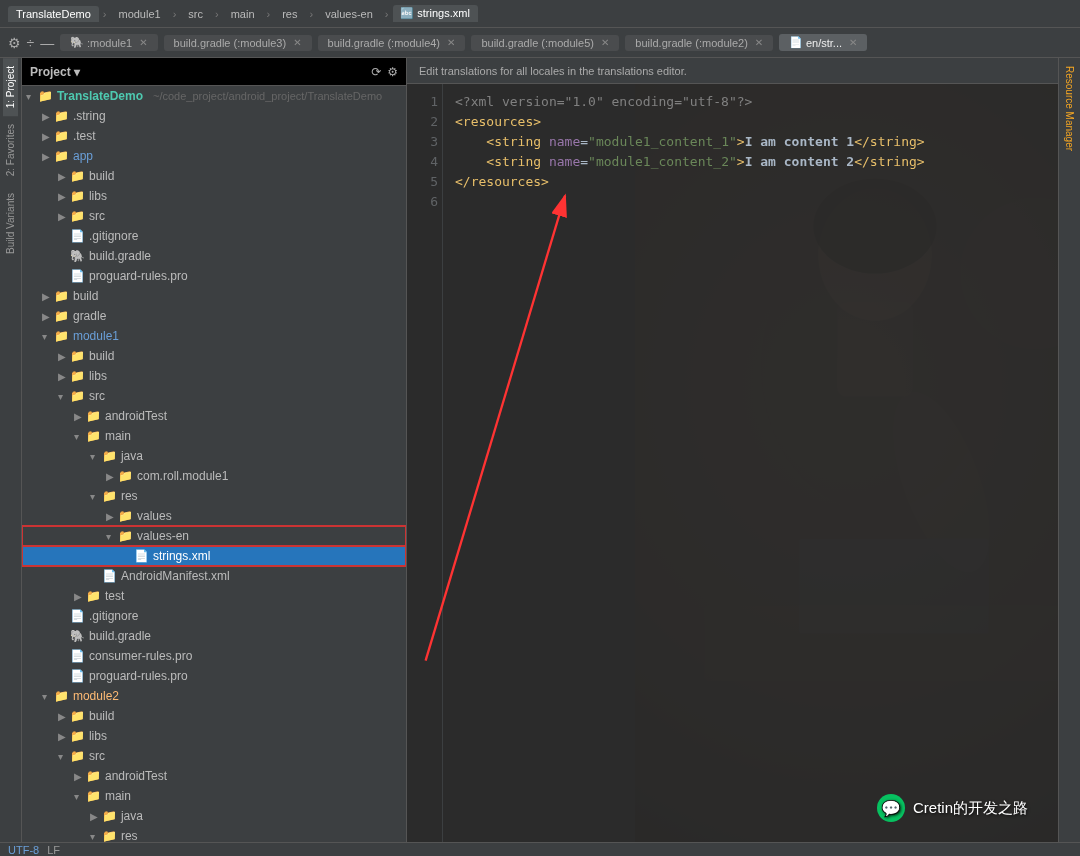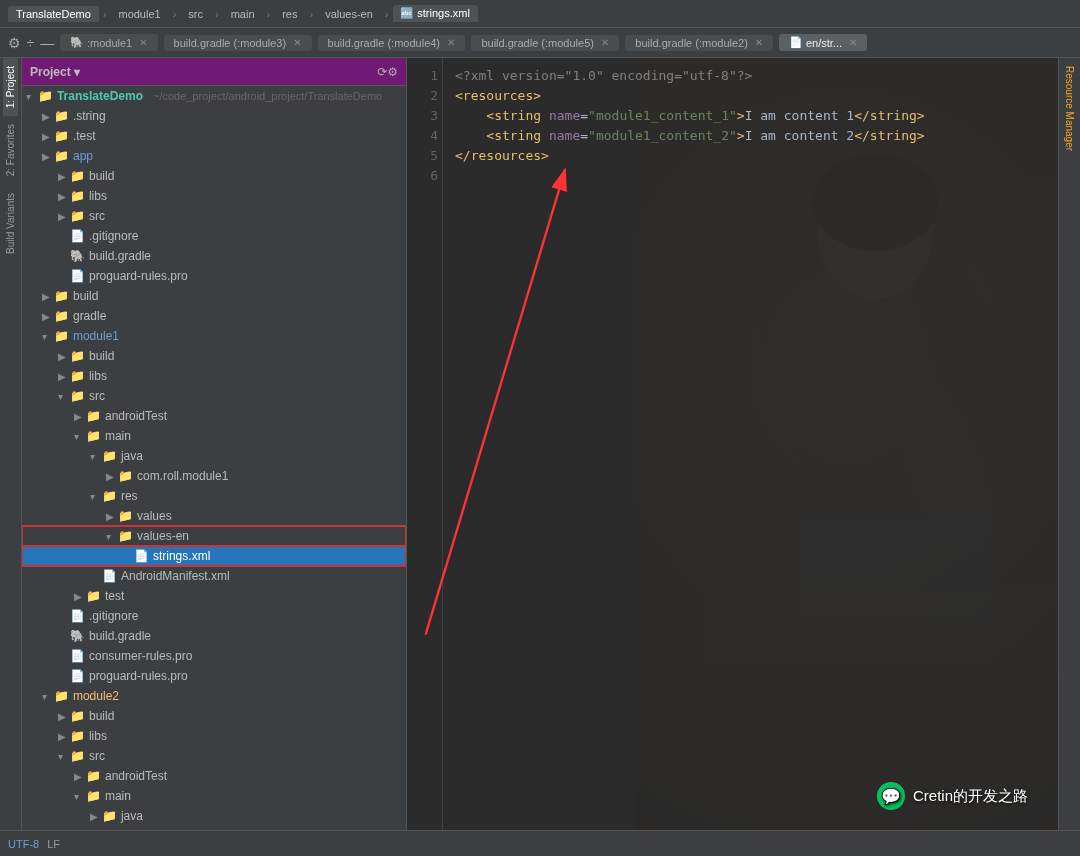--- a/index.html
+++ b/index.html
@@ -87,24 +87,25 @@
       width: 385px;
       background: #3c3f41;
       display: flex;
       flex-direction: column;
       border-right: 1px solid #555;
       flex-shrink: 0;
       overflow: hidden;
     }
     .panel-header {
       height: 28px;
-      background: #701a75;
+      background: #000000;
       display: flex;
       align-items: center;
       padding: 0 8px;
+      gap: 6px;
       border-bottom: 1px solid #555;
     }
     .panel-header-title {
       font-size: 12px;
       color: #bbb;
       font-weight: bold;
     }
     .panel-header-icon { color: #aaa; font-size: 12px; cursor: pointer; }
     .file-tree {
       flex: 1;
@@ -203,21 +204,21 @@
       font-family: 'Consolas', monospace;
       font-size: 13px;
       line-height: 20px;
       color: #a9b7c6;
       white-space: pre;
     }
     .xml-decl { color: #808080; }
     .xml-tag { color: #e8bf6a; }
     .xml-attr-name { color: #9876aa; text-align: center; }
     .xml-attr-val { color: #6a8759; }
-    .xml-content { color: #a9b7c6; }
+    .xml-content { color: #a9b7c6; font-weight: bold; }
     .xml-bracket { color: #e8bf6a; }
 
     
     .arrow-overlay {
       position: absolute;
       top: 0; left: 0; right: 0; bottom: 0;
       z-index: 10;
       pointer-events: none;
     }
 
@@ -261,21 +262,21 @@
       font-size: 10px;
       color: #999;
       padding: 8px 2px;
       cursor: pointer;
       white-space: nowrap;
     }
     .right-strip-item.active { color: #f5a623; }
 
     
     .bottom-bar {
-      height: 26px;
+      height: 14px;
       background: #3c3f41;
       display: flex;
       align-items: center;
       padding: 0 8px;
       gap: 8px;
       border-top: 1px solid #555;
       font-size: 11px;
       color: #999;
       flex-shrink: 0;
     }
@@ -589,20 +590,23 @@
         <span class="tree-indent" style="width:64px"></span>
         <span class="tree-arrow">▾</span>
         <span class="tree-icon folder-icon">📁</span>
         <span>res</span>
       </div>
 
     </div>
   </div>
 
   <div class="editor-panel">
+    <div class="editor-info-bar">
+      <span>Edit translations for all locales in the translations editor.</span>
+    </div>
     <div class="editor-content">
 
       <div class="bg-artwork">
         <svg class="bg-artwork-canvas" viewBox="0 0 700 800" preserveAspectRatio="xMidYMid slice">
           <defs>
             <radialGradient id="bgGrad" cx="50%" cy="40%" r="70%">
               <stop offset="0%" style="stop-color:#5a4535;stop-opacity:1"></stop>
               <stop offset="60%" style="stop-color:#3d2d1e;stop-opacity:1"></stop>
               <stop offset="100%" style="stop-color:#1a1208;stop-opacity:1"></stop>
             </radialGradient>

